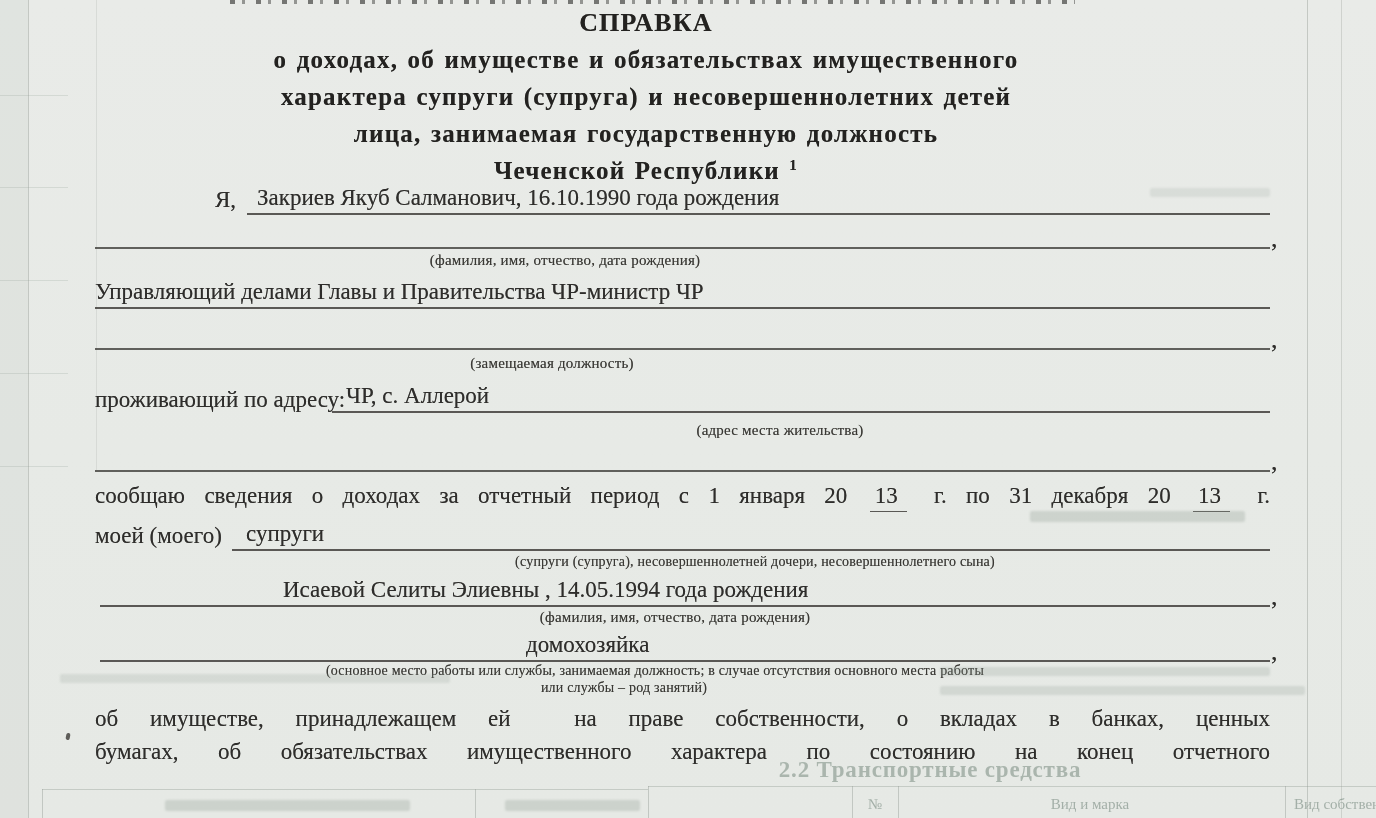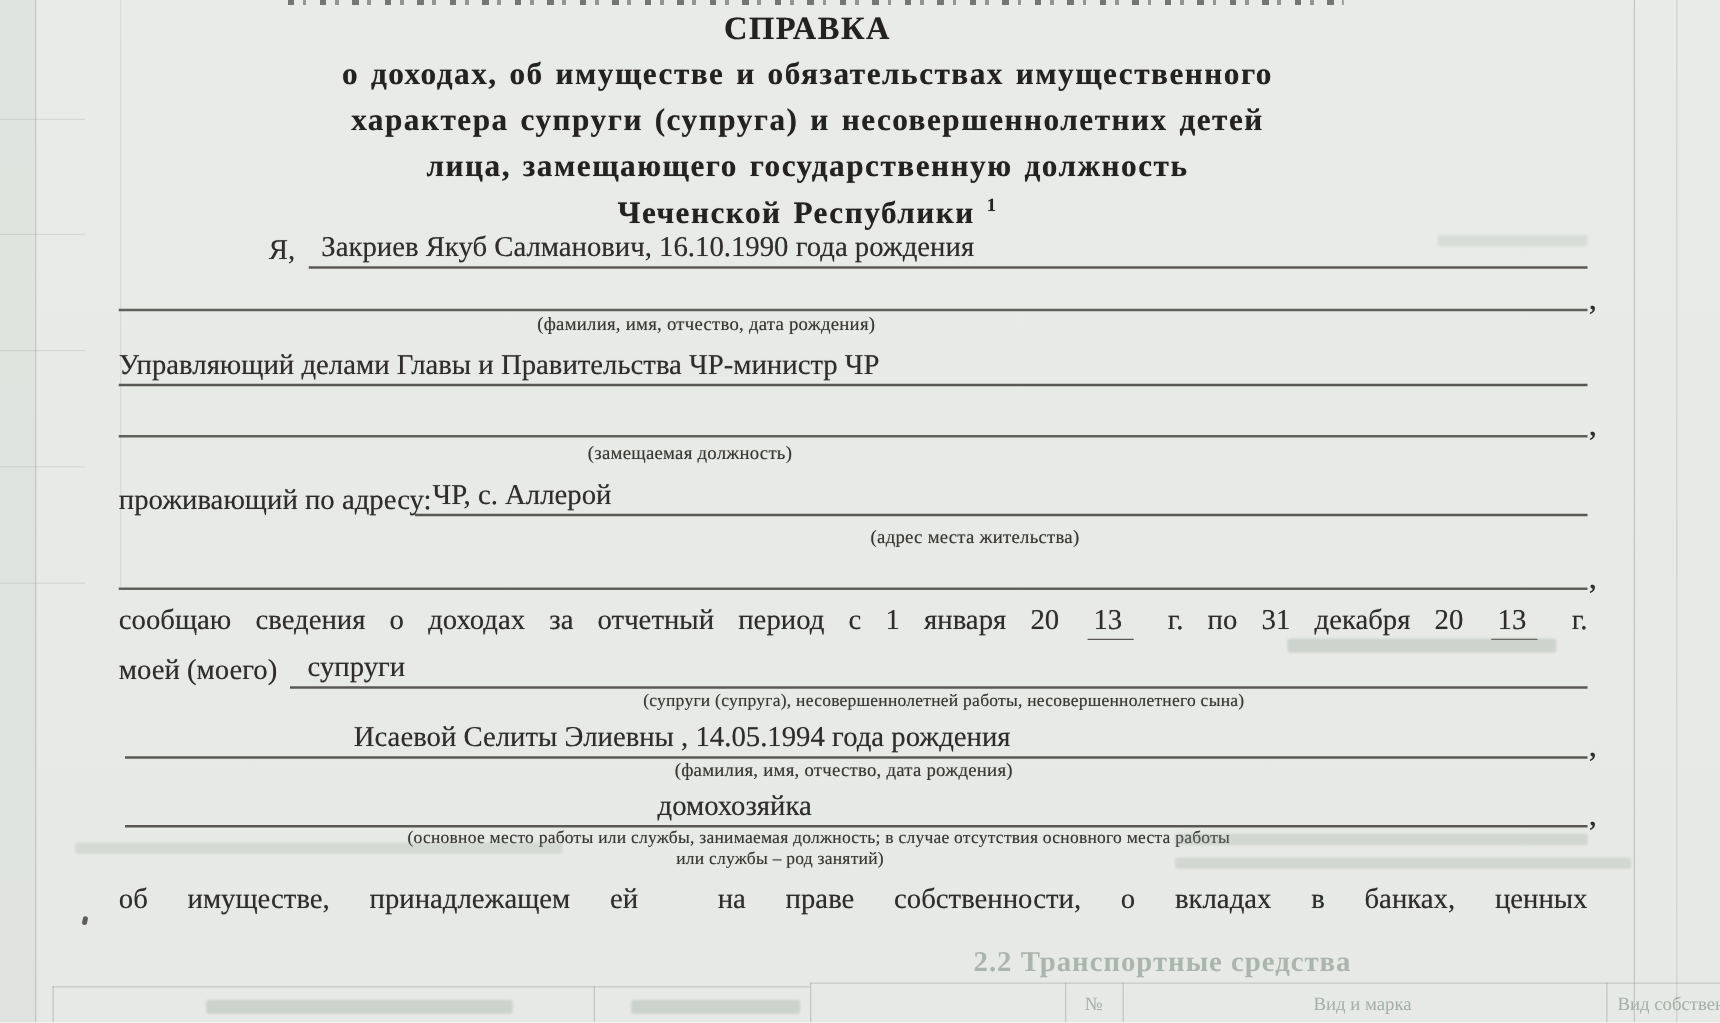--- a/index.html
+++ b/index.html
@@ -71,21 +71,21 @@
 <div class="abs hline" style="left:0;top:187px;width:68px;opacity:.6;"></div>
 <div class="abs hline" style="left:0;top:280px;width:68px;opacity:.6;"></div>
 <div class="abs hline" style="left:0;top:373px;width:68px;opacity:.6;"></div>
 <div class="abs hline" style="left:0;top:466px;width:68px;opacity:.6;"></div>
 
 <div class="abs cut-strip" style="left:230px;top:0;width:845px;"></div>
 
 <div class="abs title-line soft" style="top:8px;font-size:26px;">СПРАВКА</div>
 <div class="abs title-line soft" style="top:45px;">о доходах, об имуществе и обязательствах имущественного</div>
 <div class="abs title-line soft" style="top:82px;">характера супруги (супруга) и несовершеннолетних детей</div>
-<div class="abs title-line soft" style="top:119px;">лица, замещающего государственную должность</div>
+<div class="abs title-line soft" style="top:119px;">лица, занимаемая государственную должность</div>
 <div class="abs title-line soft" style="top:150px;">
   <span>Чеченской Республики</span>
   <sup>1</sup>
 </div>
 
 <span class="abs body-t soft" style="left:215px;top:185px;">Я,</span>
 <div class="abs fill" style="left:247px;right:106px;top:183px;">
   <span class="soft" style="padding-left:10px;">Закриев Якуб Салманович, 16.10.1990 года рождения</span>
 </div>
 
@@ -114,37 +114,38 @@
   <span class="yr soft">13</span>
   <span class="soft">г. по 31 декабря  20</span>
   <span class="yr soft">13</span>
   <span class="soft">г.</span>
 </div>
 
 <span class="abs body-t soft" style="left:95px;top:521px;">моей (моего)</span>
 <div class="abs fill" style="left:232px;right:106px;top:519px;">
   <span class="soft" style="padding-left:14px;">супруги</span>
 </div>
-<div class="abs cap soft" style="left:755px;top:554px;font-size:14px;">(супруги (супруга), несовершеннолетней работы, несовершеннолетнего сына)</div>
+<div class="abs cap soft" style="left:755px;top:554px;font-size:14px;">(супруги (супруга), несовершеннолетней дочери, несовершеннолетнего сына)</div>
 
 <div class="abs fill" style="left:100px;right:106px;top:575px;">
   <span class="soft" style="padding-left:183px;">Исаевой Селиты Элиевны , 14.05.1994 года рождения</span>
 </div>
 <span class="abs comma soft" style="left:1271px;top:582px;">,</span>
 <div class="abs cap soft" style="left:675px;top:609px;font-size:15px;">(фамилия, имя, отчество, дата рождения)</div>
 
 <div class="abs fill" style="left:100px;right:106px;top:630px;">
   <span class="soft" style="padding-left:426px;">домохозяйка</span>
 </div>
 <span class="abs comma soft" style="left:1271px;top:637px;">,</span>
 <div class="abs cap soft" style="left:655px;top:663px;font-size:14px;">(основное место работы или службы, занимаемая должность; в случае отсутствия основного места работы</div>
 <div class="abs cap soft" style="left:624px;top:680px;font-size:14px;">или службы – род занятий)</div>
 
 <div class="abs" style="left:95px;right:106px;top:702px;">
   <div class="para-line just soft">об имуществе, принадлежащем ей&nbsp; на праве собственности, о вкладах в банках, ценных</div>
+  <div class="para-line just soft">бумагах, об обязательствах имущественного характера по состоянию на конец отчетного</div>
 </div>
 <div class="abs dot-mark" style="left:66px;top:733px;"></div>
 
 <div class="abs bleed-bar" style="left:1030px;top:511px;width:215px;height:11px;"></div>
 <div class="abs bleed-bar" style="left:940px;top:667px;width:330px;height:9px;opacity:.8;"></div>
 <div class="abs bleed-bar" style="left:940px;top:686px;width:365px;height:9px;opacity:.8;"></div>
 <div class="abs bleed-bar" style="left:60px;top:674px;width:390px;height:9px;opacity:.7;"></div>
 <div class="abs bleed-bar" style="left:1150px;top:188px;width:120px;height:9px;opacity:.6;"></div>
 
 <div class="abs bleed-title" style="left:930px;top:757px;transform:translateX(-50%);">2.2 Транспортные средства</div>

